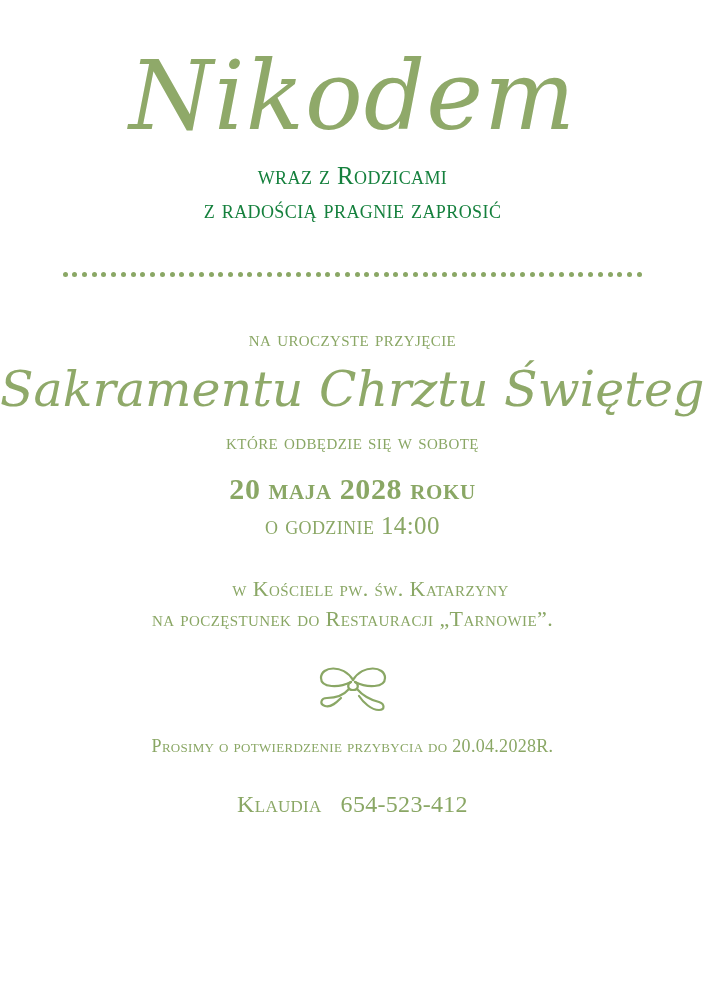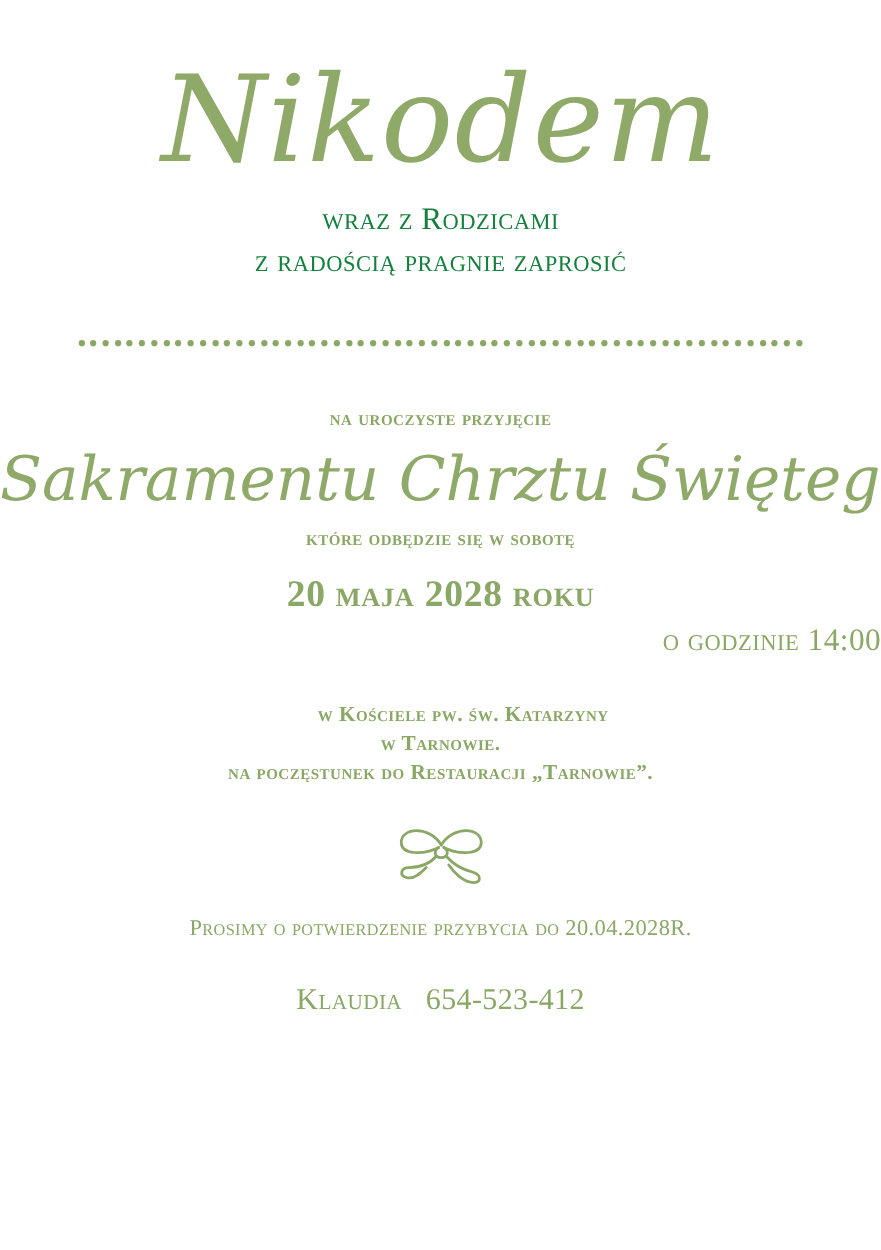--- a/index.html
+++ b/index.html
@@ -68,25 +68,24 @@
     background: #8aa765;
   }
 
   
   .body-block {
     margin-top: 46px;
     text-align: center;
     width: 100%;
   }
   .line {
-    font-size: 17px;
+    font-size: 22px;
     letter-spacing: 0.4px;
     line-height: 1.35;
     color: #8aa765;
-    font-weight: bold;
   }
   .script {
     font-family: "DejaVu Serif", serif;
     font-style: italic;
     font-size: 49px;
     line-height: 1.25;
     margin-top: 6px;
     margin-bottom: 6px;
     color: #8fa969;
     white-space: nowrap;
@@ -95,21 +94,20 @@
     margin-top: 16px;
     font-size: 30px;
     font-weight: bold;
     letter-spacing: 0.6px;
     text-align: center;
   }
   .hour {
     margin-top: 6px;
     font-size: 25px;
     letter-spacing: 0.4px;
-    text-align: right;
   }
   .gap-lg {
     margin-top: 34px;
     margin-left: 36px;
   }
   .gap-md {
     margin-top: 30px;
   }
 
   
@@ -213,21 +211,20 @@
   </div>
 
   <div class="body-block">
     <div class="line smallcaps">na uroczyste przyjęcie</div>
     <div class="script">Sakramentu Chrztu Świętego</div>
     <div class="line smallcaps">które odbędzie się w sobotę</div>
     <div class="date smallcaps">20 maja 2028 roku</div>
     <div class="hour smallcaps">o godzinie 14:00</div>
 
     <div class="line smallcaps gap-lg">w Kościele pw. św. Katarzyny</div>
-    <div class="line smallcaps">w Tarnowie.</div>
 
     <div class="line smallcaps">na poczęstunek  do Restauracji „Tarnowie”.</div>
   </div>
 
   <div class="bow">
     <svg width="120" height="62" viewBox="0 0 120 62" fill="none" stroke="#8aa765" stroke-width="2.2" stroke-linecap="round" stroke-linejoin="round" aria-hidden="true">
       <path d="M60 22 C50 6, 28 8, 28 20 C28 30, 46 30, 58 24"></path>
       <path d="M60 22 C70 6, 92 8, 92 20 C92 30, 74 30, 62 24"></path>
       <path d="M58 24 C54 26, 54 32, 60 32 C66 32, 66 26, 62 24"></path>
       <path d="M56 31 C50 38, 42 40, 34 40 C28 40, 26 46, 32 48 C38 50, 44 44, 48 40"></path>

